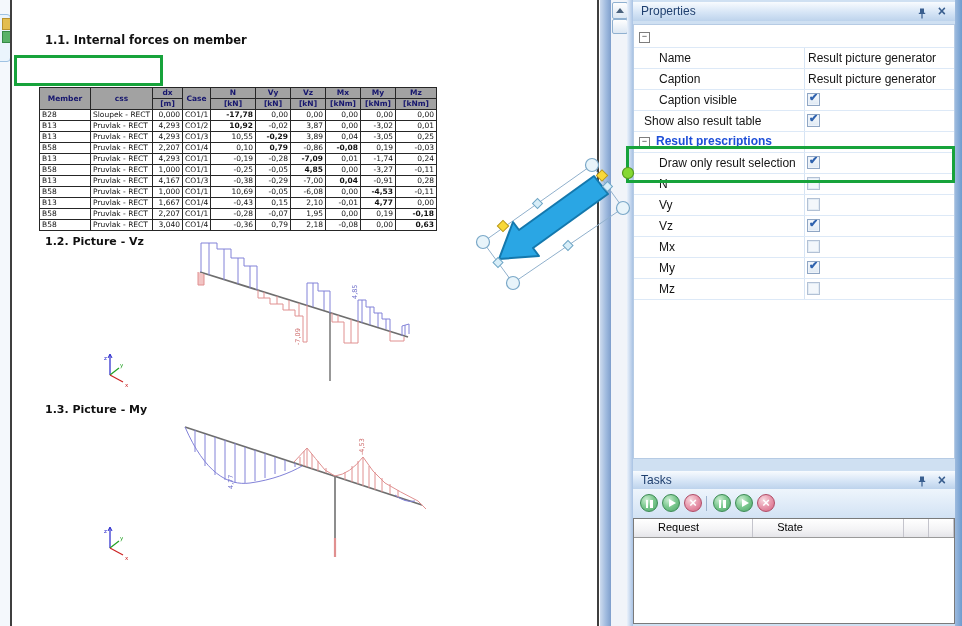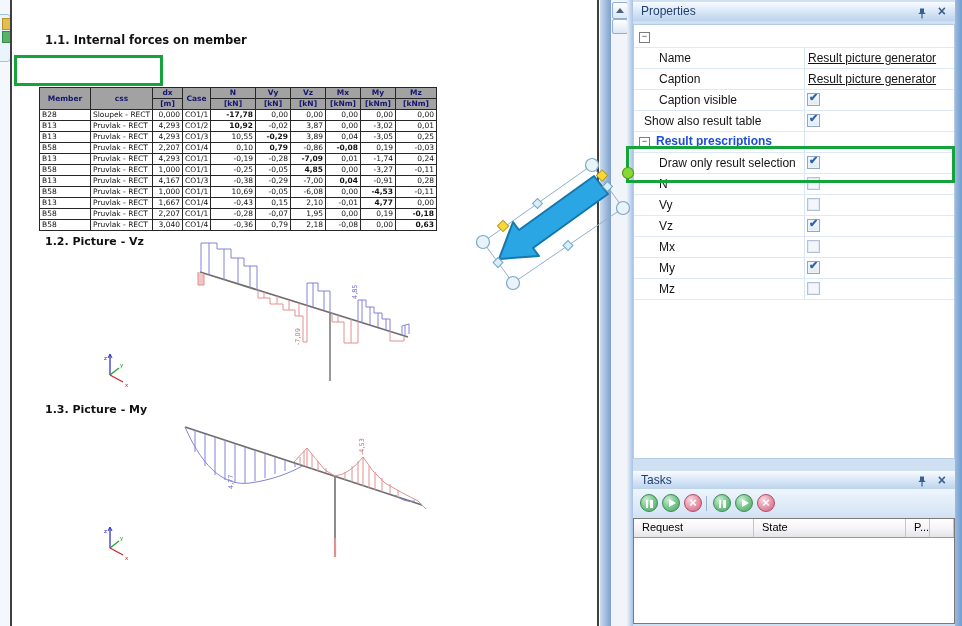--- a/index.html
+++ b/index.html
@@ -54,21 +54,21 @@
           color:#20406f;font-size:12px;line-height:19px;padding-left:8px;box-sizing:border-box;}
   .ptitle .pin{position:absolute;right:28px;top:4px;}
   .ptitle .closex{position:absolute;right:9px;top:0px;font-size:14px;font-weight:bold;color:#3a5f8f;line-height:19px;}
   
   .pgrid{position:absolute;left:0;top:24px;width:322px;height:435px;background:#fff;
          border:1px solid #b6cbe4;box-sizing:border-box;}
   .pdivider{position:absolute;left:170px;top:23px;width:1px;height:252px;background:#d6e4f4;}
   .prow{position:absolute;left:0;width:320px;height:21px;border-bottom:1px solid #dde9f7;box-sizing:border-box;}
   .prow .lbl{position:absolute;left:25px;top:3px;font-size:12px;color:#141414;white-space:nowrap;}
   .prow .lbl.flush{left:10px;}
-  .prow .val{position:absolute;left:174px;top:3px;font-size:12px;color:#141414;white-space:nowrap;text-decoration:underline;}
+  .prow .val{position:absolute;left:174px;top:3px;font-size:12px;color:#141414;white-space:nowrap;}
   .expander{position:absolute;left:5px;top:5px;width:9px;height:9px;border:1px solid #7d7d7d;background:#fff;
             font-size:9px;line-height:7px;text-align:center;color:#333;}
   .gray-head{position:absolute;left:21px;top:0px;width:148px;height:20px;background:#c2c2c2;
              border:1px solid #4f4f4f;box-sizing:border-box;}
   .gray-head span{position:absolute;left:4px;top:2px;font-size:12px;font-weight:bold;color:#000;}
   .blue-head{position:absolute;left:22px;top:2px;font-size:12px;font-weight:bold;color:#1d4ed8;white-space:nowrap;}
   .cb{position:absolute;left:173px;top:3px;width:13px;height:13px;box-sizing:border-box;}
   .cb.on{border:1px solid #8fa6c4;background:linear-gradient(#f7fafd,#dfe9f3);box-shadow:inset 0 0 0 1px #edf3fa;}
   .cb.on::after{content:"✔";position:absolute;left:1px;top:-3px;font-size:11px;color:#2f62ae;font-weight:bold;}
   .cb.off{border:1px solid #b2c1d5;background:#f3f7fb;box-shadow:inset 0 0 0 1px #e2ebf4;}
@@ -82,21 +82,21 @@
   .pause-glyph span{display:inline-block;width:2.5px;height:8px;background:#fff;margin:0 1px;}
   .play-glyph{width:0;height:0;border-left:7px solid #fff;border-top:4.5px solid transparent;
               border-bottom:4.5px solid transparent;margin-left:2px;}
   .cancel-glyph{color:#fff;font-weight:bold;font-size:13px;line-height:16px;}
   .tsep{position:absolute;top:7px;width:1px;height:15px;background:#9bb2cc;}
   .tasklist{position:absolute;left:0;top:518px;width:322px;height:106px;background:#fff;
             border:1px solid #7a7a7a;box-sizing:border-box;}
   .thead{display:flex;height:18px;border-bottom:1px solid #9a9a9a;
          background:linear-gradient(#ffffff,#f3f3f5 60%,#e5e5e9);}
   .thcell{border-right:1px solid #c4c4cc;font-size:11px;color:#000;line-height:17px;
-          padding-left:8px;box-sizing:border-box;overflow:hidden;white-space:nowrap;}
+          padding-left:24px;box-sizing:border-box;overflow:hidden;white-space:nowrap;}
 </style>
 </head>
 <body>
 
 <div class="screen">
 
   <div class="left-strip">
     <div class="mini-panel">
       <div class="frag-y"></div>
       <div class="frag-g"></div>

